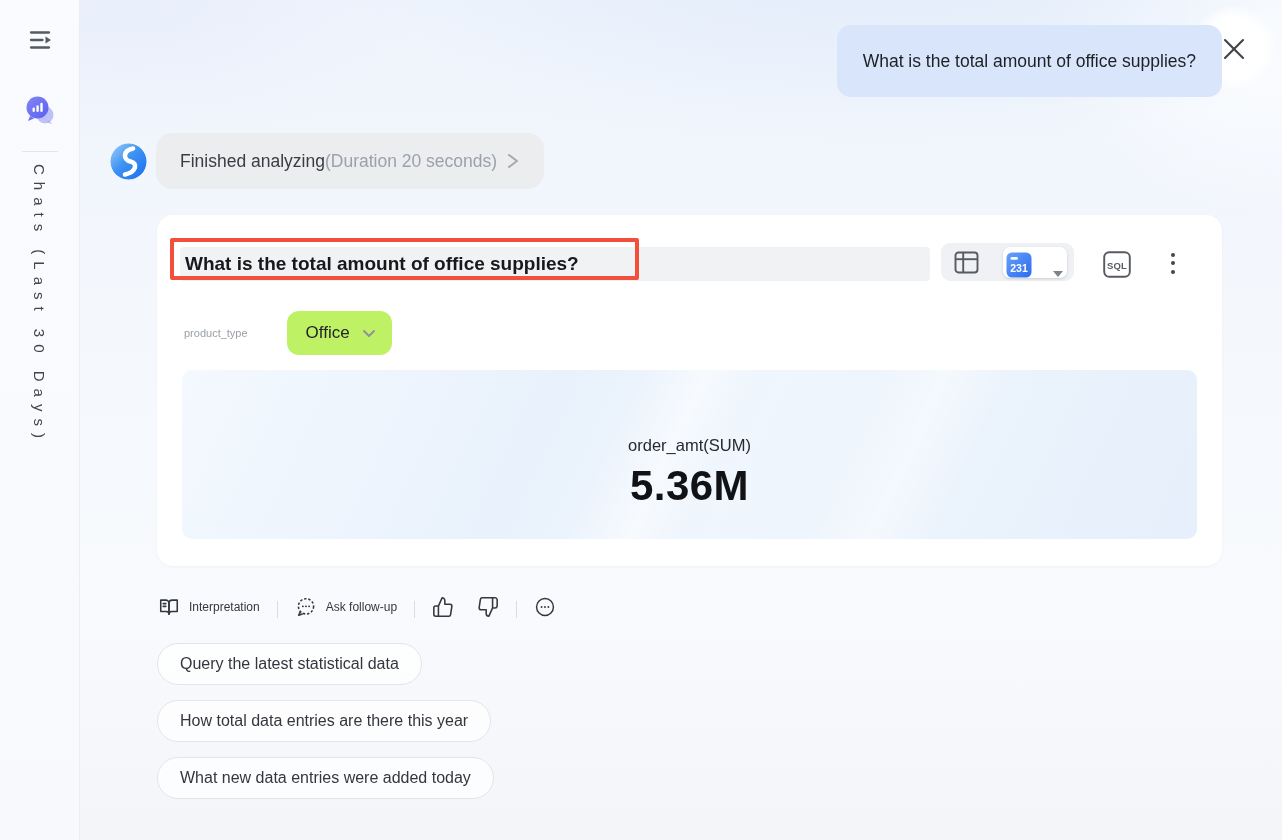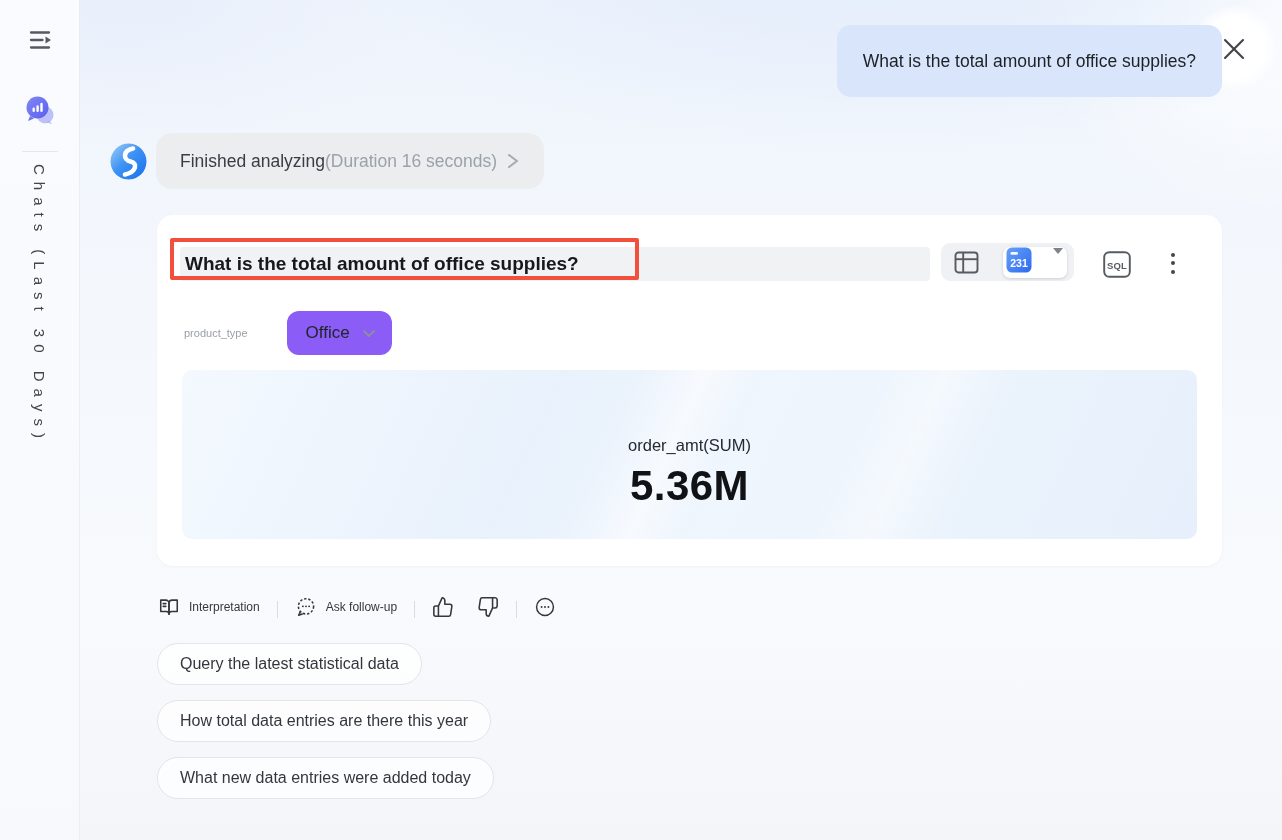--- a/index.html
+++ b/index.html
@@ -72,33 +72,33 @@
   }
   .toolbar-group {
     position:absolute; left:784px; top:28px; width:133px; height:38px;
     background:#f0f1f4; border-radius:9px;
     display:flex; align-items:center; justify-content:space-between; padding:0 7px 0 13px;
   }
   .table-btn { display:flex; align-items:center; cursor:pointer; }
   .chart-type-btn {
     width:64px; height:31px; background:#fff; border-radius:7px;
     box-shadow:0 1px 3px rgba(0,0,0,.15);
-    display:flex; align-items:flex-start; justify-content:center; gap:20px; cursor:pointer;
+    display:flex; align-items:flex-end; justify-content:center; gap:20px; cursor:pointer;
   }
   .sql-btn { position:absolute; left:946px; top:36px; cursor:pointer; display:flex; }
   .kebab-btn {
     position:absolute; left:1007px; top:33px; width:18px; height:30px;
     display:flex; flex-direction:column; align-items:center; justify-content:center; gap:4.5px; cursor:pointer;
   }
   .kebab-btn i { width:4px; height:4px; border-radius:50%; background:#43474d; }
 
   .filter-row { position:absolute; left:27px; top:96px; height:44px; display:flex; align-items:center; }
   .filter-field { font-size:11px; color:#9aa0a8; margin-right:39px; }
   .filter-pill {
-    height:44px; padding:0 16px 0 19px; background:#8b5cf6; border-radius:12px;
+    height:44px; padding:0 16px 0 19px; background:#bef264; border-radius:12px;
     display:flex; align-items:center; gap:12px; font-size:17px; color:#222529; cursor:pointer;
   }
 
   .kpi-panel {
     position:absolute; left:25px; top:155px; width:1015px; height:169px; border-radius:10px; overflow:hidden;
     background:linear-gradient(115deg,#f3f9fe 0%,#e9f1fc 35%,#eff6fd 55%,#e6effb 100%);
   }
   .kpi-panel::after {
     content:""; position:absolute; inset:0;
     background:linear-gradient(115deg, rgba(255,255,255,0) 42%, rgba(255,255,255,.55) 48%, rgba(255,255,255,0) 53%, rgba(255,255,255,0) 63%, rgba(255,255,255,.45) 70%, rgba(255,255,255,0) 76%);
@@ -181,21 +181,21 @@
           <stop offset="0" stop-color="#9fd0f9"></stop>
             <stop offset="0.45" stop-color="#3f93f4"></stop>
             <stop offset="1" stop-color="#176fec"></stop>
         </linearGradient>
       </defs>
       <circle cx="18.5" cy="18.5" r="18" fill="url(#gAv)"></circle>
       <path d="M23 5.5 C12.5 7.5 13 17 20.5 18.5 C28 20 26.5 29 15 31.5" fill="none" stroke="#ffffff" stroke-width="4.6" stroke-linecap="round"></path>
     </svg>
     <div class="status-pill">
       <span class="status-title">Finished analyzing</span>
-        <span class="status-duration">(Duration 16 seconds)</span>
+        <span class="status-duration">(Duration 20 seconds)</span>
       <span class="status-chevron">
         <svg width="15" height="18" viewBox="0 0 15 18">
           <polyline points="4,3 12,9 4,15" fill="none" stroke="#a3aab2" stroke-width="2.1" stroke-linecap="round" stroke-linejoin="round"></polyline>
         </svg>
       </span>
     </div>
   </div>
 
   <div class="card">
     <div class="title-bar">

